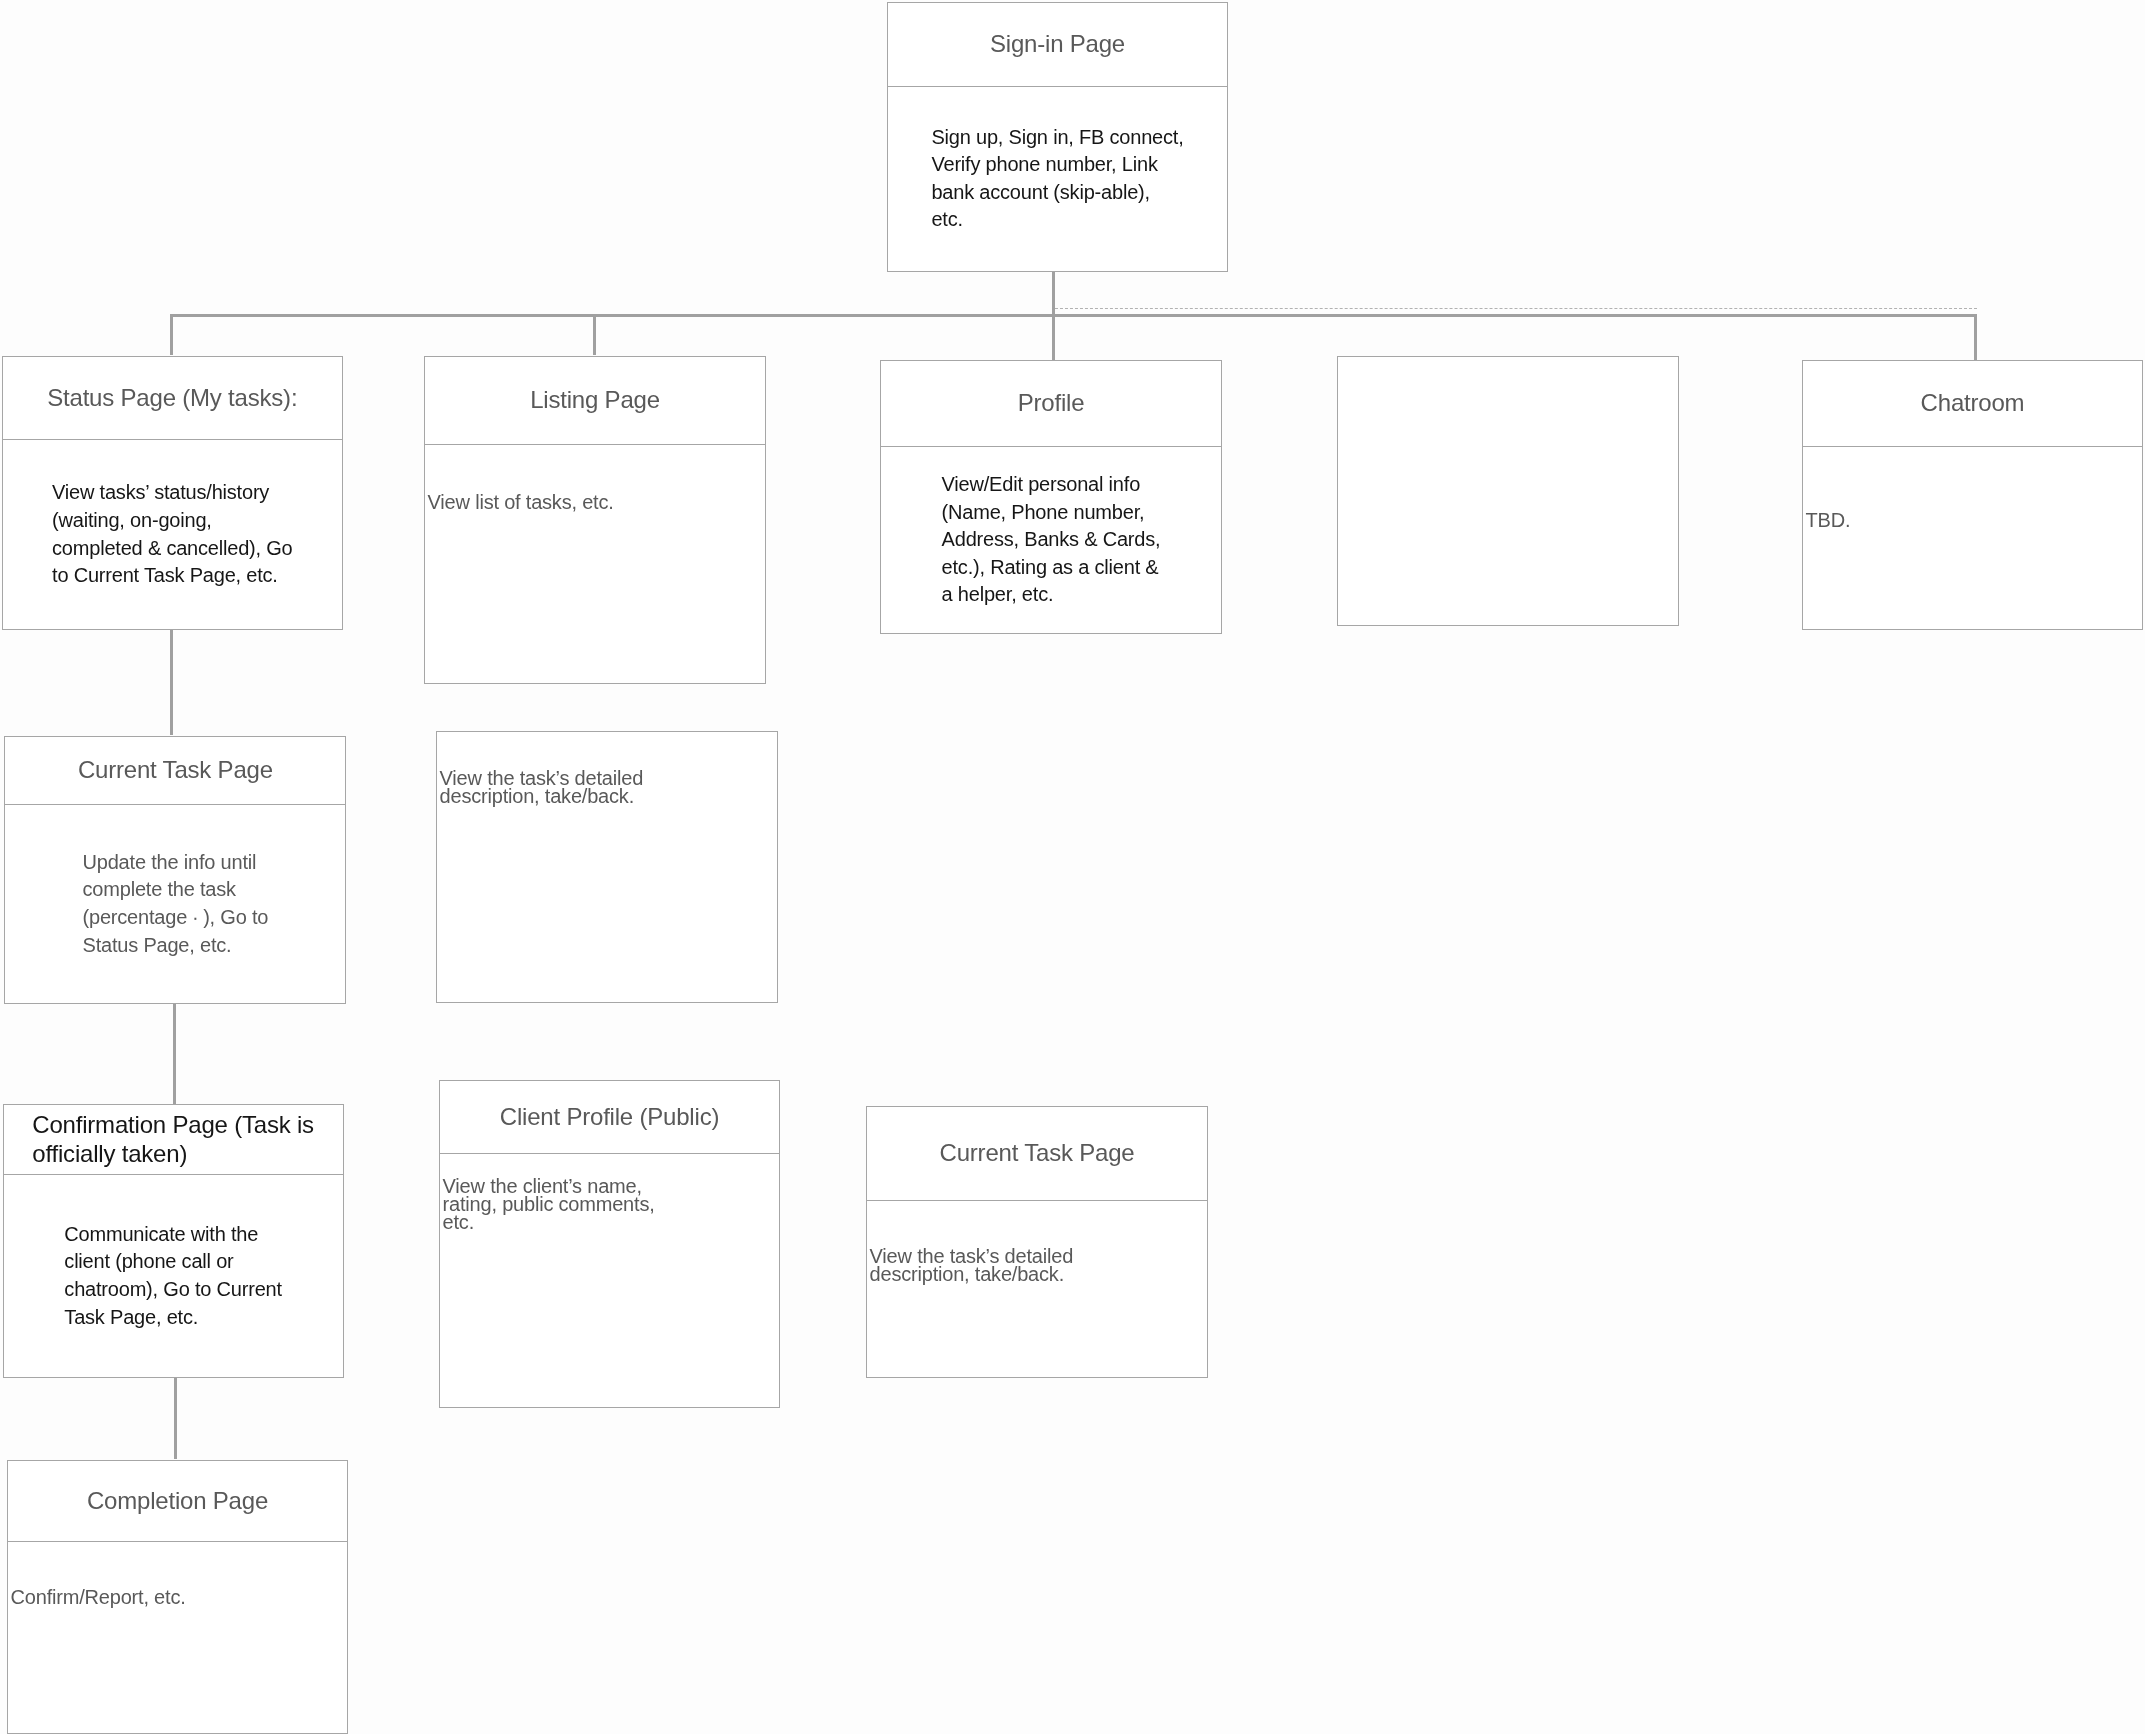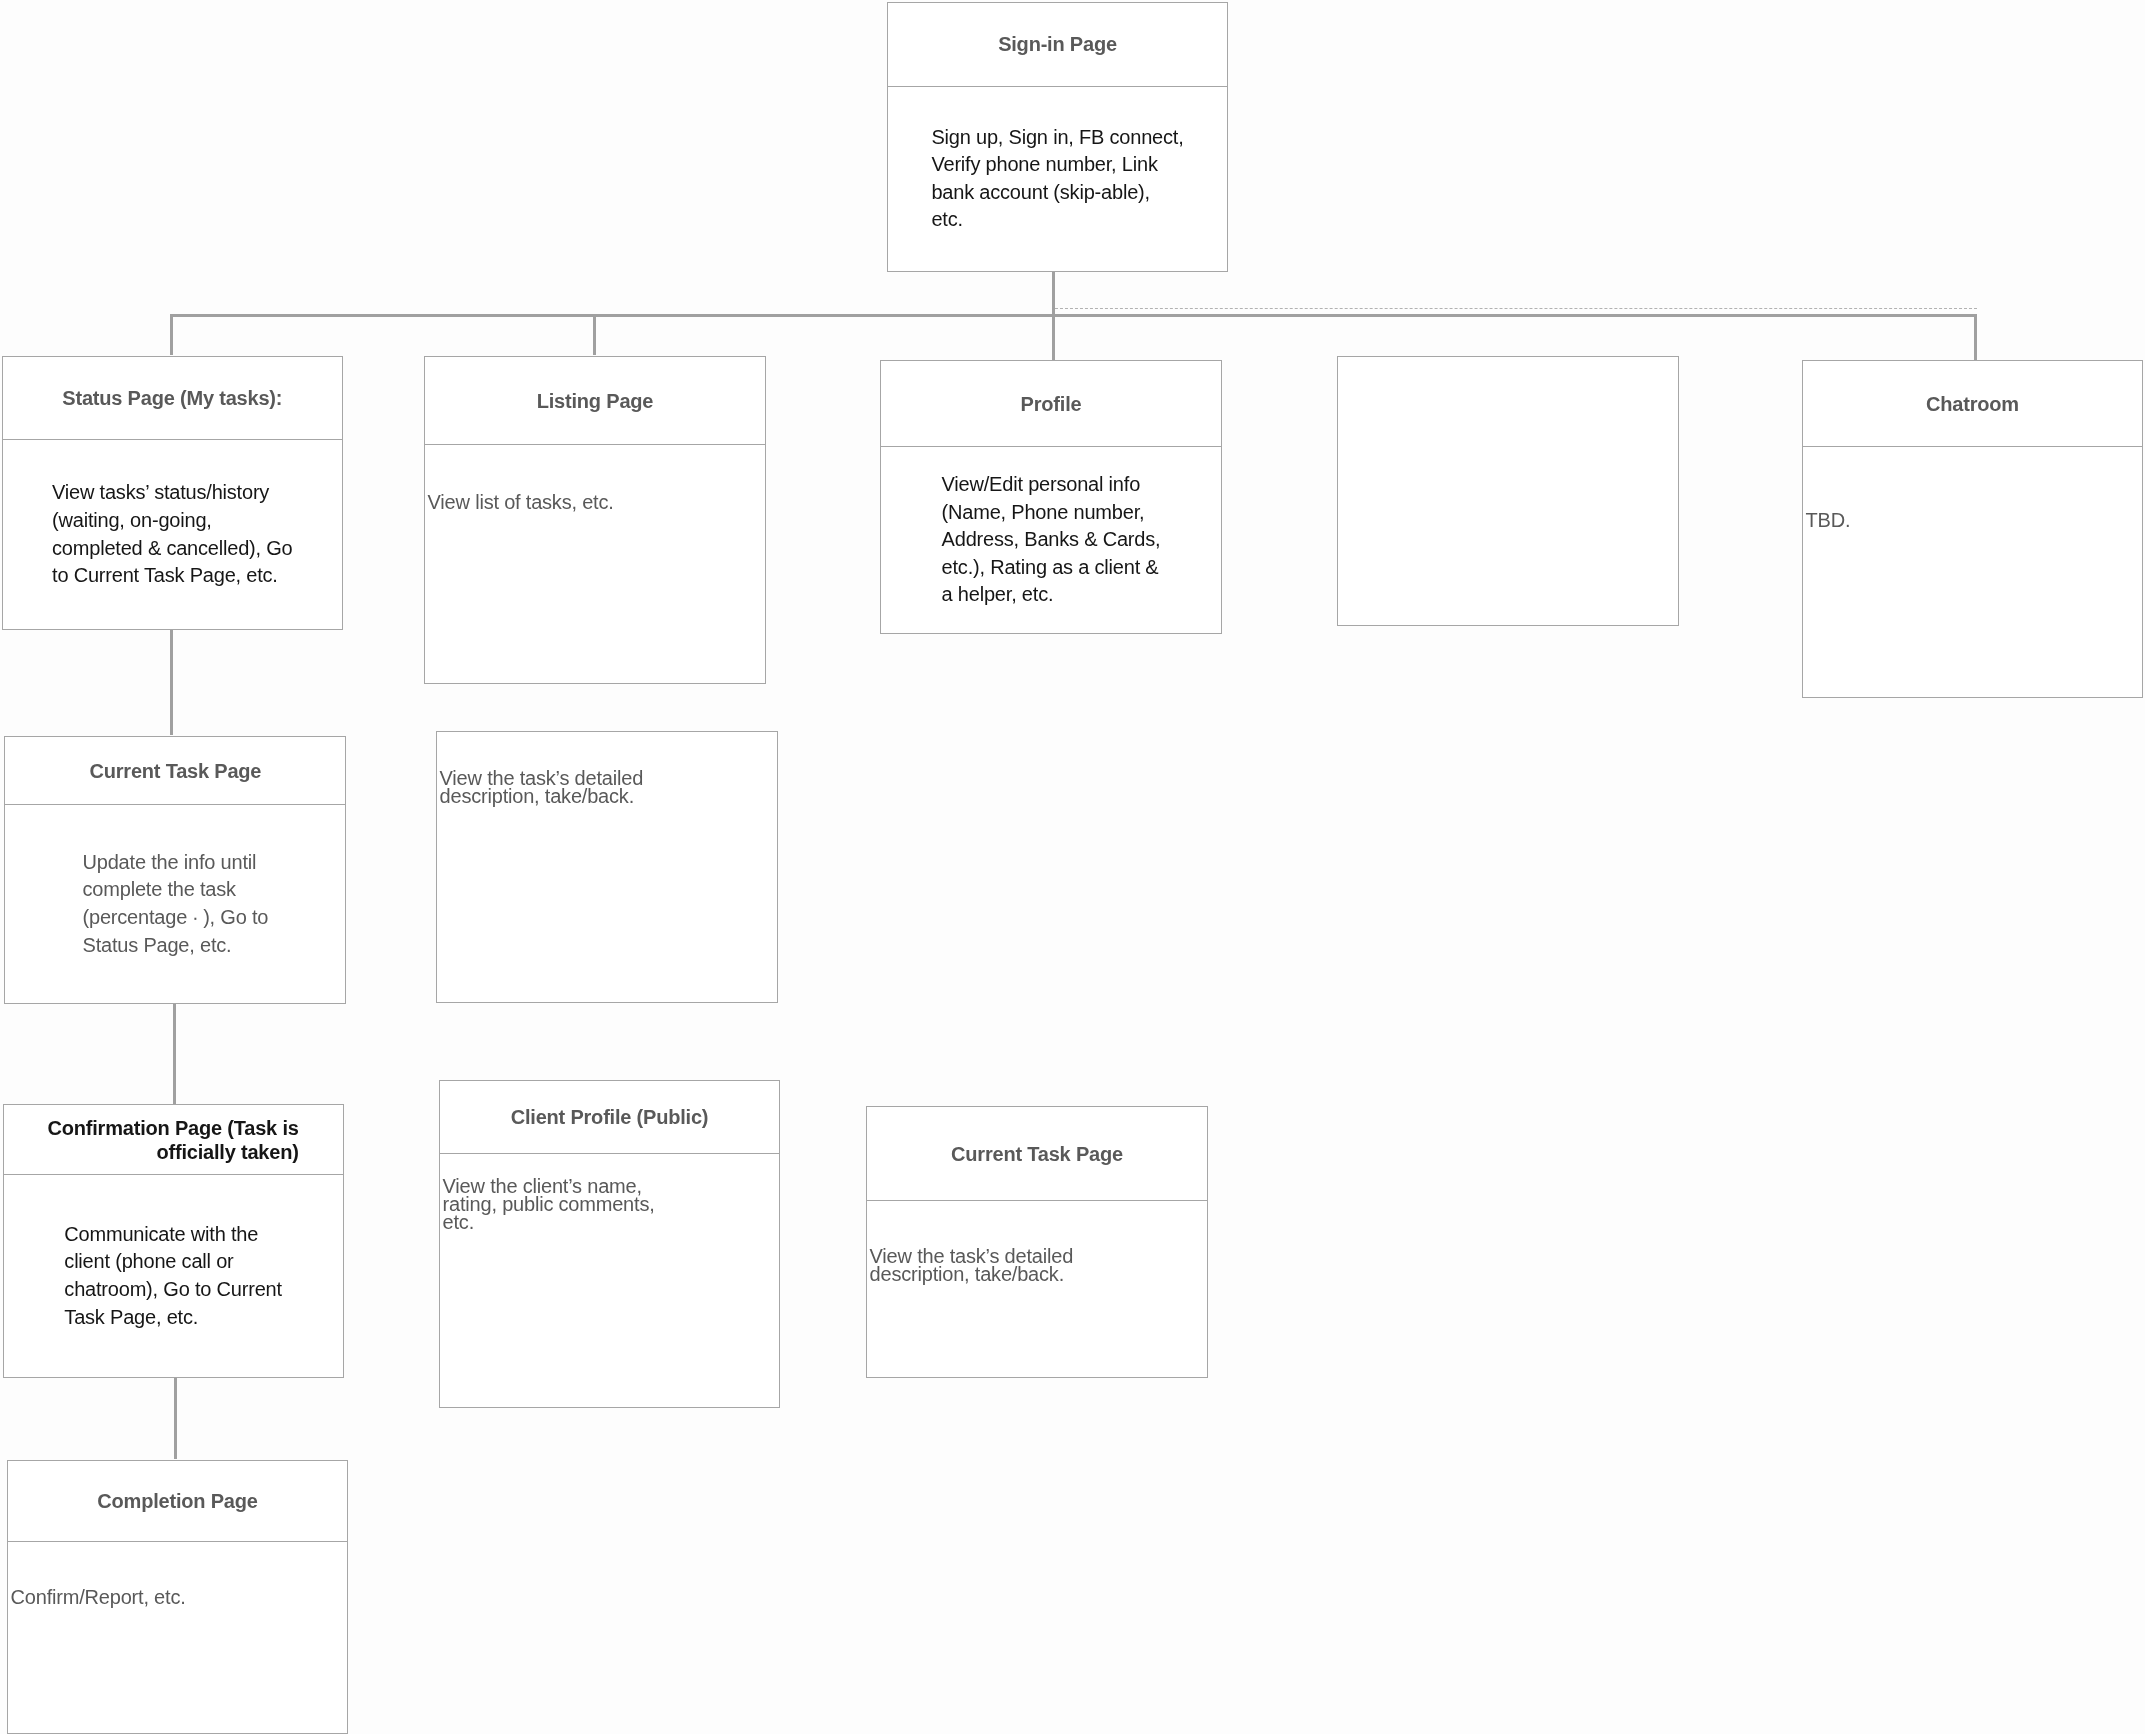--- a/index.html
+++ b/index.html
@@ -19,28 +19,27 @@
     display: flex;
     flex-direction: column;
   }
   .hd {
     box-sizing: border-box;
     flex: 0 0 auto;
     border-bottom: 1.8px solid #a6a6a6;
     display: flex;
     align-items: center;
     justify-content: center;
-    text-align: right;
+    text-align: left;
     color: #595959;
-    font-size: 20px;
+    font-size: 24px;
     letter-spacing: -0.2px;
     line-height: 1.2;
     white-space: pre-line;
     padding: 0 5.3px;
-    font-weight: bold;
   }
   .hd.black { color: #161616; }
   .bd {
     box-sizing: border-box;
     flex: 1 1 auto;
     font-size: 20px;
     letter-spacing: -0.2px;
     color: #161616;
     line-height: 1.38;
     white-space: pre-line;
@@ -106,21 +105,21 @@
     <div class="bd center">View/Edit personal info
 (Name, Phone number,
 Address, Banks &amp; Cards,
 etc.), Rating as a client &amp;
 a helper, etc.</div>
   </div>
 
   <div class="node" style="left:1337px;top:356px;width:342px;height:270px">
   </div>
 
-  <div class="node" style="left:1802px;top:360px;width:341px;height:338px">
+  <div class="node" style="left:1802px;top:360px;width:341px;height:270px">
     <div class="hd" style="height:86px">Chatroom</div>
     <div class="bd gray" style="padding-top:60px">TBD.</div>
   </div>
 
   <div class="node" style="left:4.4px;top:736px;width:342px;height:268px">
     <div class="hd" style="height:68px">Current Task Page</div>
     <div class="bd center gray">Update the info until
 complete the task
 (percentage ∙ ), Go to
 Status Page, etc.</div>

